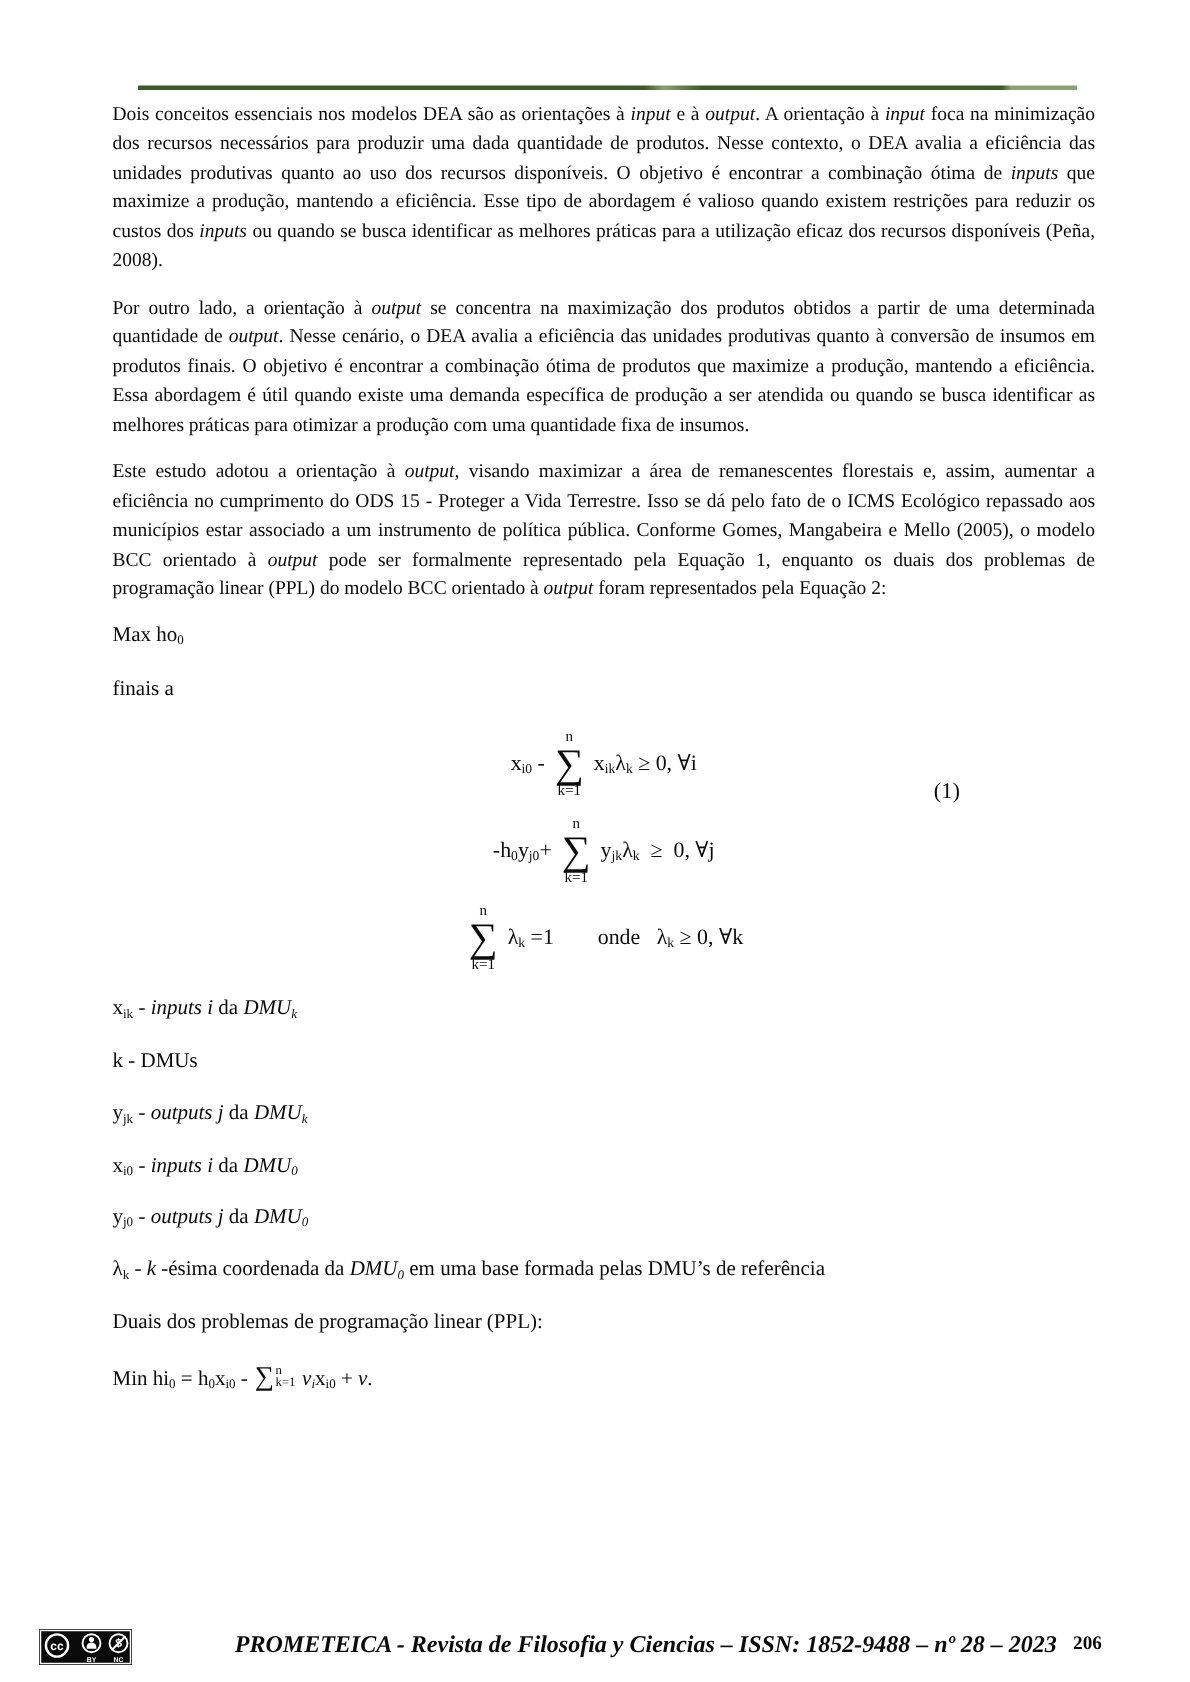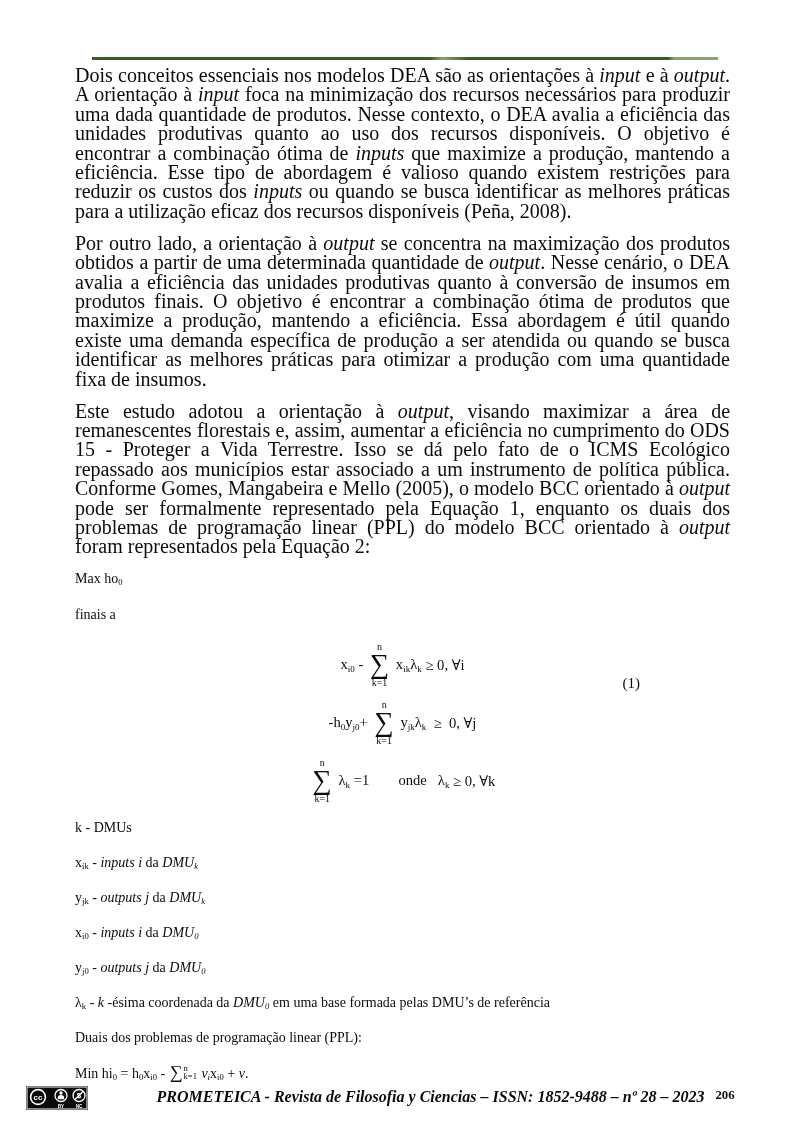--- a/index.html
+++ b/index.html
@@ -16,21 +16,21 @@
     background:linear-gradient(90deg,
       var(--rule-dark) 0%, var(--rule-dark) 54%,
       var(--rule-light) 56%, var(--rule-dark) 60%,
       var(--rule-dark) 92%, var(--rule-light) 93%, var(--rule-light) 100%);
   }
   .body-col{
     position:absolute;left:75px;top:66px;width:655px;
   }
   .para{
     margin:0 0 12.5px 0;
-    font-size:20px;line-height:19.4px;
+    font-size:13px;line-height:19.4px;
     text-align:justify;
   }
   .line{
     margin:0 0 16.5px 0;
     font-size:14px;line-height:19.4px;
   }
   .def{margin:0 0 15.5px 0;}
   sub{font-size:0.62em;line-height:0;vertical-align:-0.28em;}
   .it{font-style:italic;}
   .eq-block{
@@ -92,22 +92,22 @@
     <p class="line"><span>finais a</span></p>
 
     <div class="eq-block">
       <div class="eq-line"><span>x<sub>i0</sub></span><span> - </span><span class="bigsum"><span class="sum-top">n</span><span class="sum-sym">∑</span><span class="sum-bot">k=1</span></span><span> x<sub>ik</sub></span><span>λ<sub>k</sub></span><span> ≥ 0, ∀i</span></div>
       <div class="eq-line"><span>-h<sub>0</sub></span><span>y<sub>j0</sub></span><span>+ </span><span class="bigsum"><span class="sum-top">n</span><span class="sum-sym">∑</span><span class="sum-bot">k=1</span></span><span> y<sub>jk</sub></span><span>λ<sub>k</sub></span><span>  ≥  0, ∀j</span></div>
       <div class="eq-line"><span class="bigsum"><span class="sum-top">n</span><span class="sum-sym">∑</span><span class="sum-bot">k=1</span></span><span> λ<sub>k</sub></span><span> =1</span><span>        onde   </span><span>λ<sub>k</sub></span><span> ≥ 0, ∀k</span></div>
       <div class="eq-label">(1)</div>
     </div>
 
 
+    <p class="line def"><span>x<sub>ik</sub></span><span> - </span><span class="it">inputs i</span><span> da </span><span class="it">DMU<sub>k</sub></span></p>
     <p class="line def"><span>k - DMUs</span></p>
-    <p class="line def"><span>x<sub>ik</sub></span><span> - </span><span class="it">inputs i</span><span> da </span><span class="it">DMU<sub>k</sub></span></p>
     <p class="line def"><span>y<sub>jk</sub></span><span> - </span><span class="it">outputs j</span><span> da </span><span class="it">DMU<sub>k</sub></span></p>
     <p class="line def"><span>x<sub>i0</sub></span><span> - </span><span class="it">inputs i</span><span> da </span><span class="it">DMU<sub>0</sub></span></p>
     <p class="line def"><span>y<sub>j0</sub></span><span> - </span><span class="it">outputs j</span><span> da </span><span class="it">DMU<sub>0</sub></span></p>
     <p class="line def"><span>λ<sub>k</sub></span><span> - </span><span class="it">k</span><span> -ésima coordenada da </span><span class="it">DMU<sub>0</sub></span><span> em uma base formada pelas DMU’s de referência</span></p>
 
     <p class="line"><span>Duais dos problemas de programação linear (PPL):</span></p>
 
     <p class="line"><span>Min hi<sub>0</sub></span><span> = h<sub>0</sub></span><span>x<sub>i0</sub></span><span> - </span><span class="inlinesum">
           <span class="is-sym">∑</span>
           <span class="is-stack">

